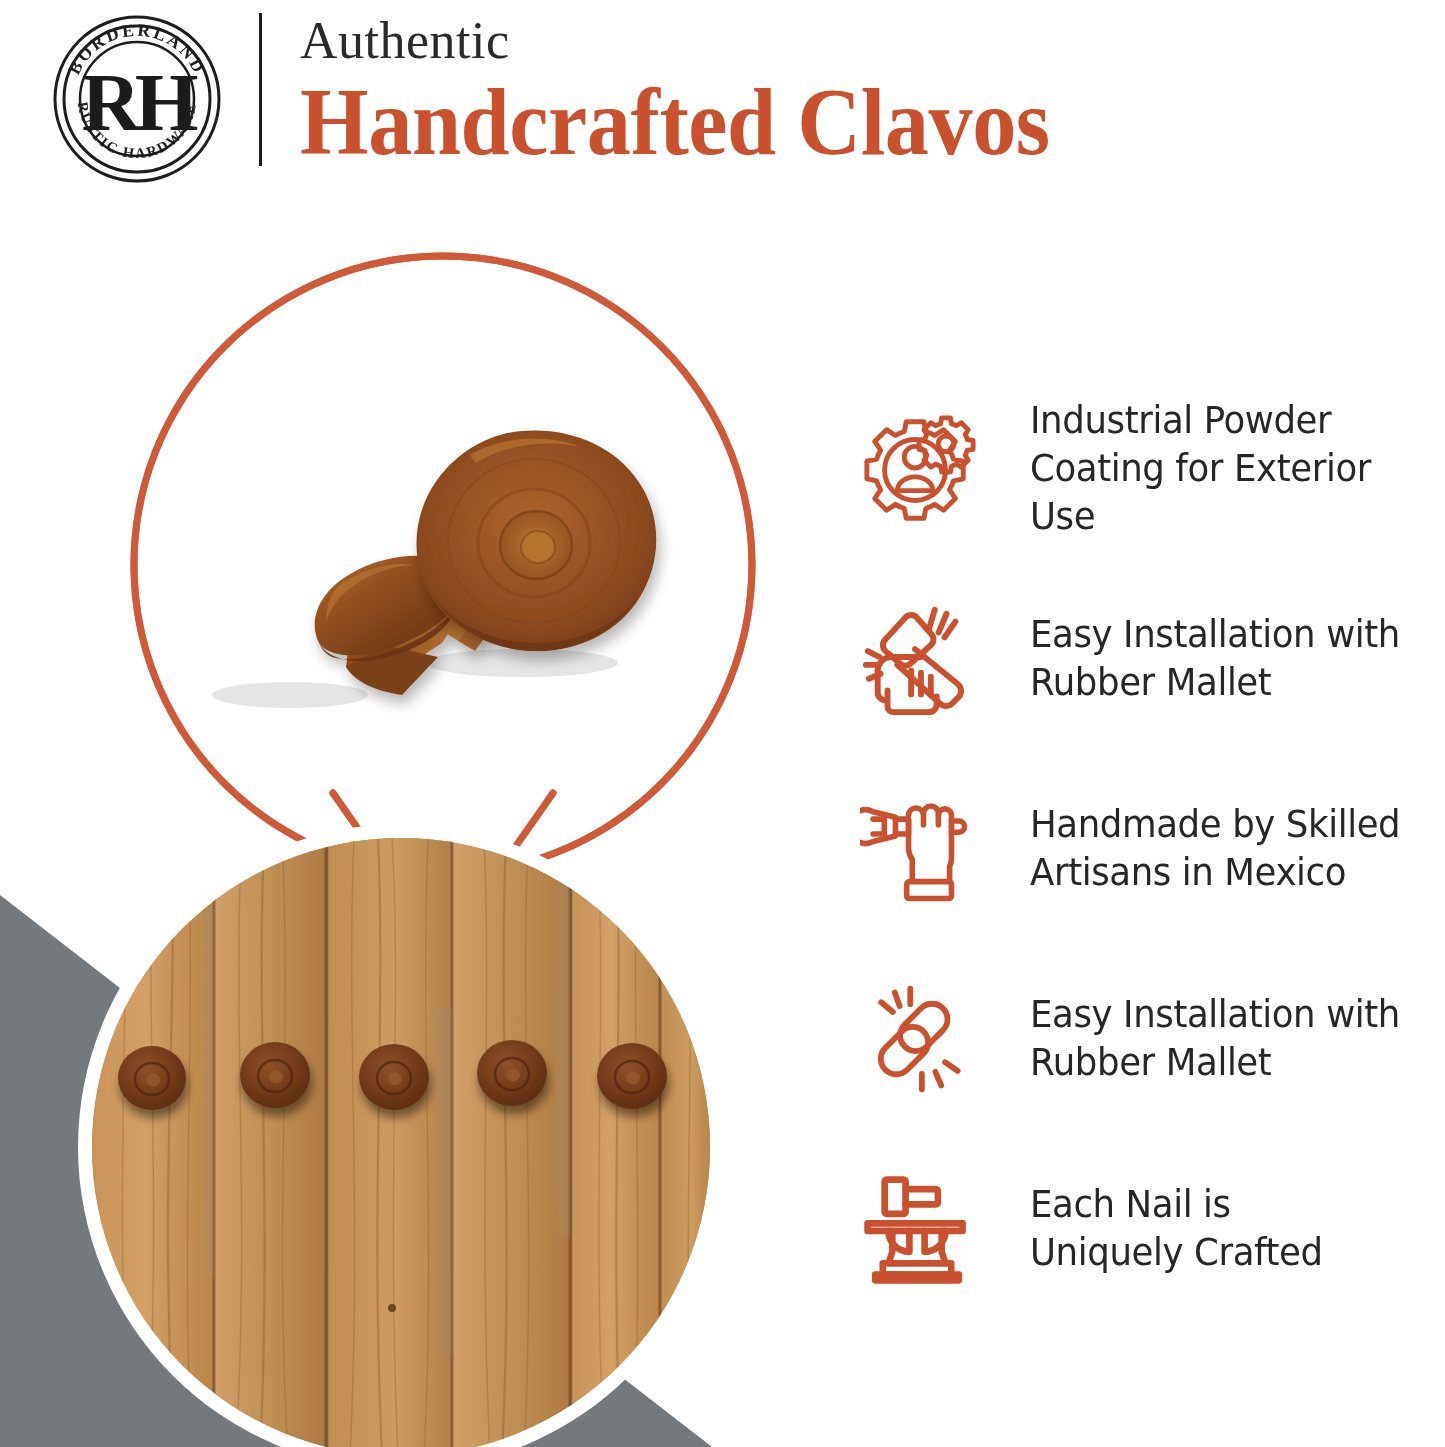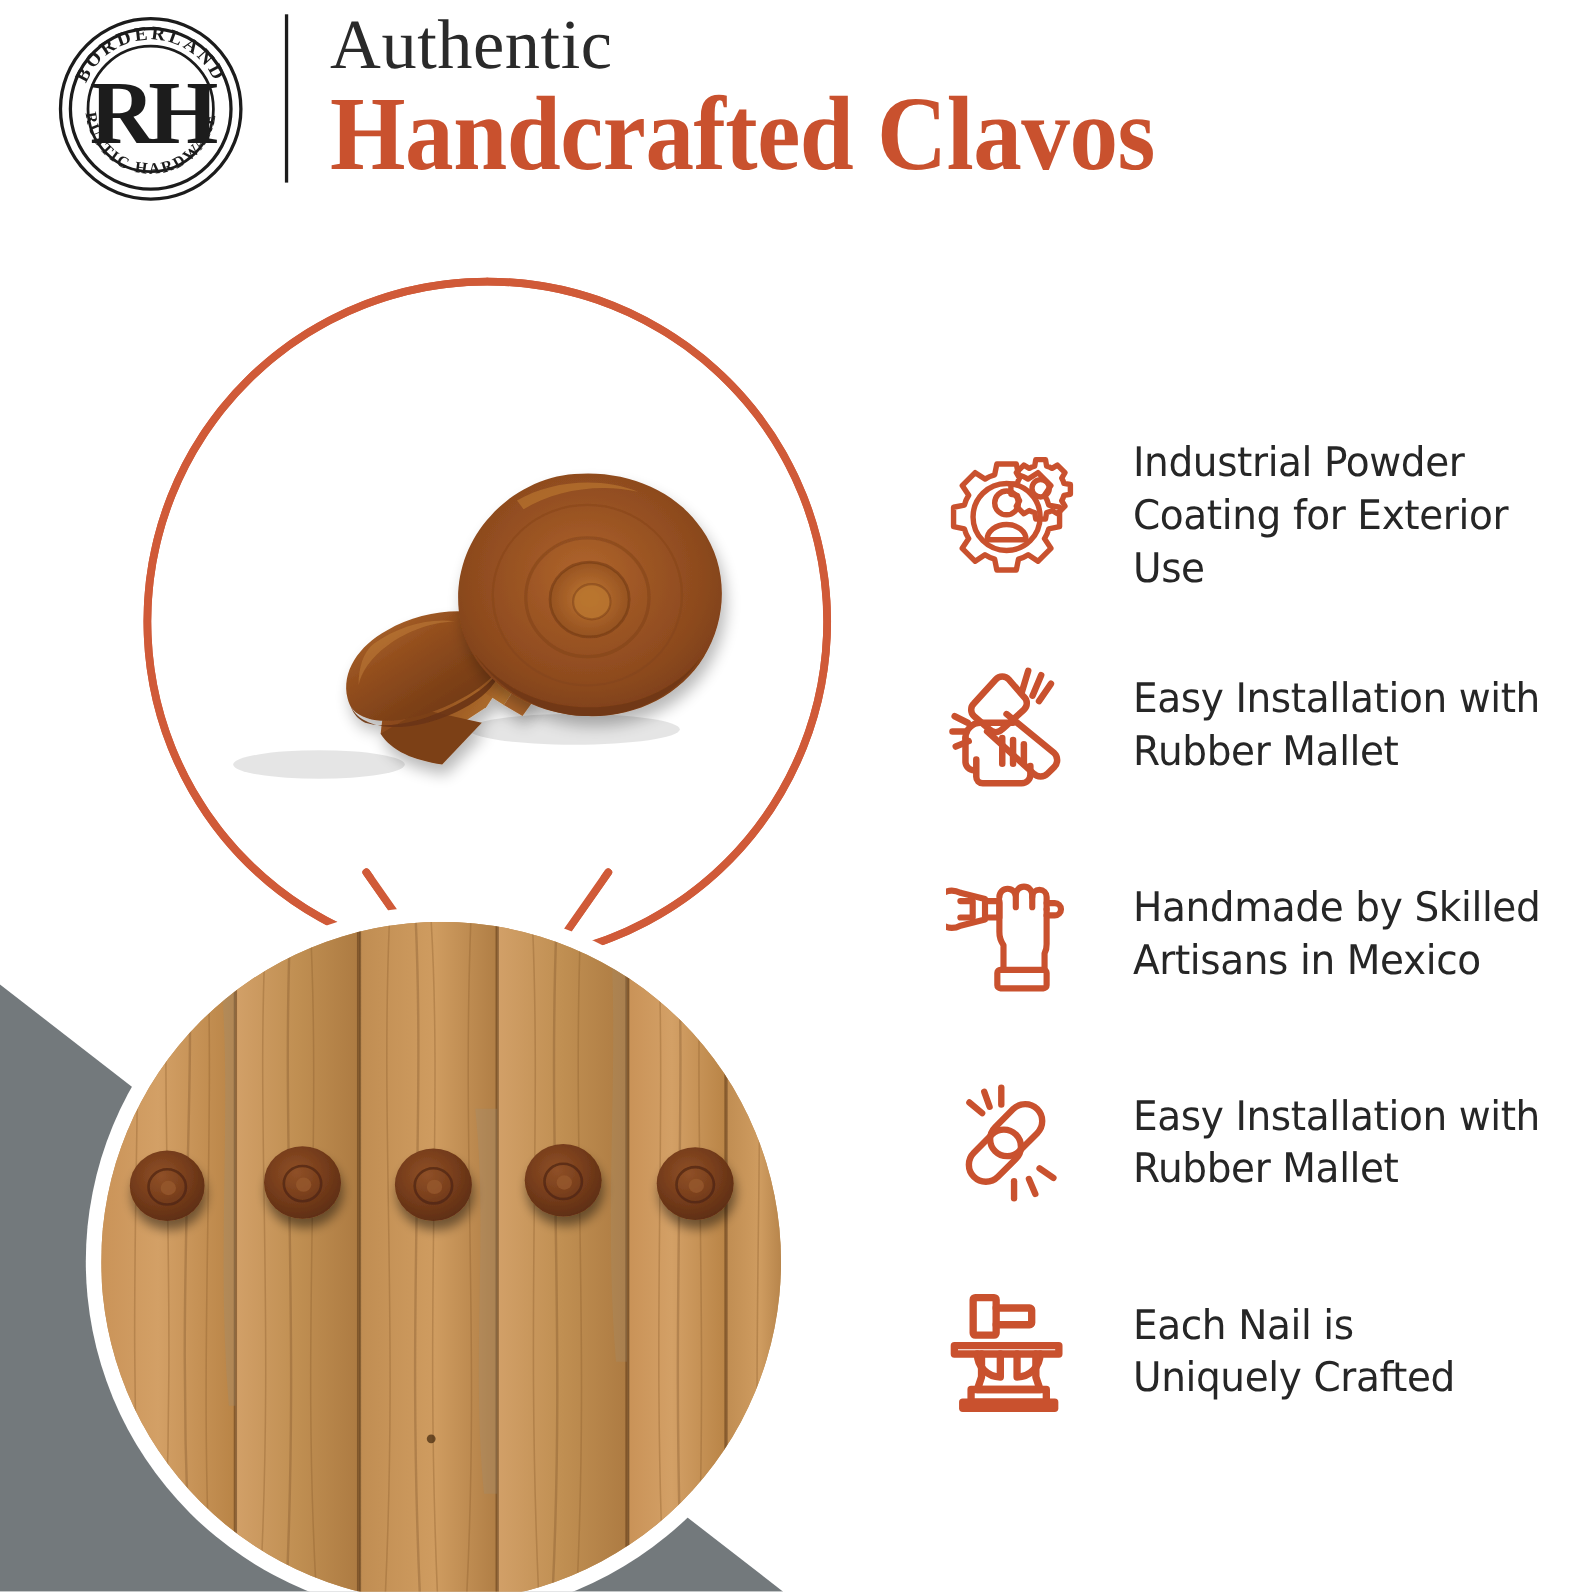--- a/index.html
+++ b/index.html
@@ -55,21 +55,21 @@
   }
 
   .title-block {
     position: absolute;
     left: 300px;
     top: 0px;
     width: 1120px;
   }
   .title-sub {
     font-family: "Liberation Serif", serif;
-    font-size: 64px;
+    font-size: 52px;
     line-height: 66px;
     color: #2a2a2a;
     letter-spacing: 0.5px;
     margin-top: 8px;
     white-space: nowrap;
   }
   .title-main {
     font-family: "Liberation Serif", serif;
     font-weight: bold;
     font-size: 96px;

